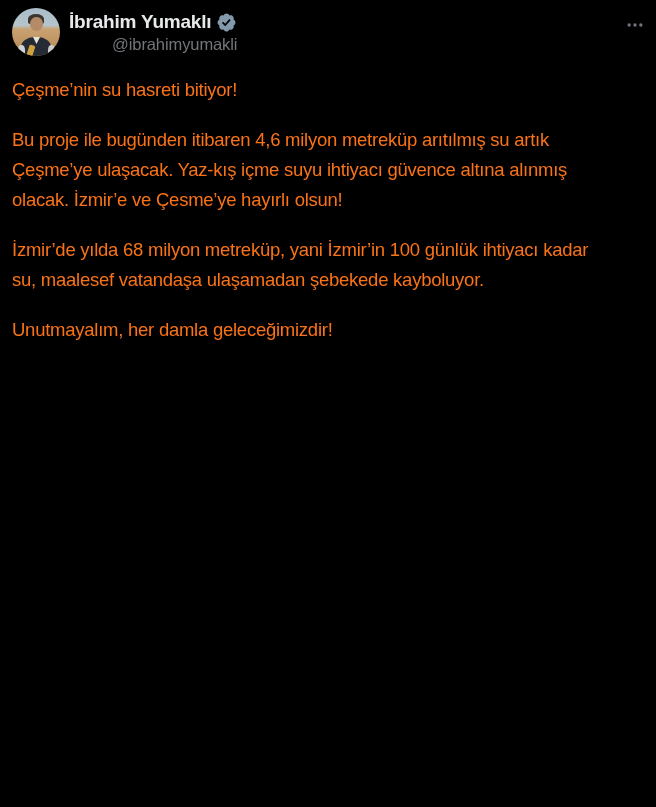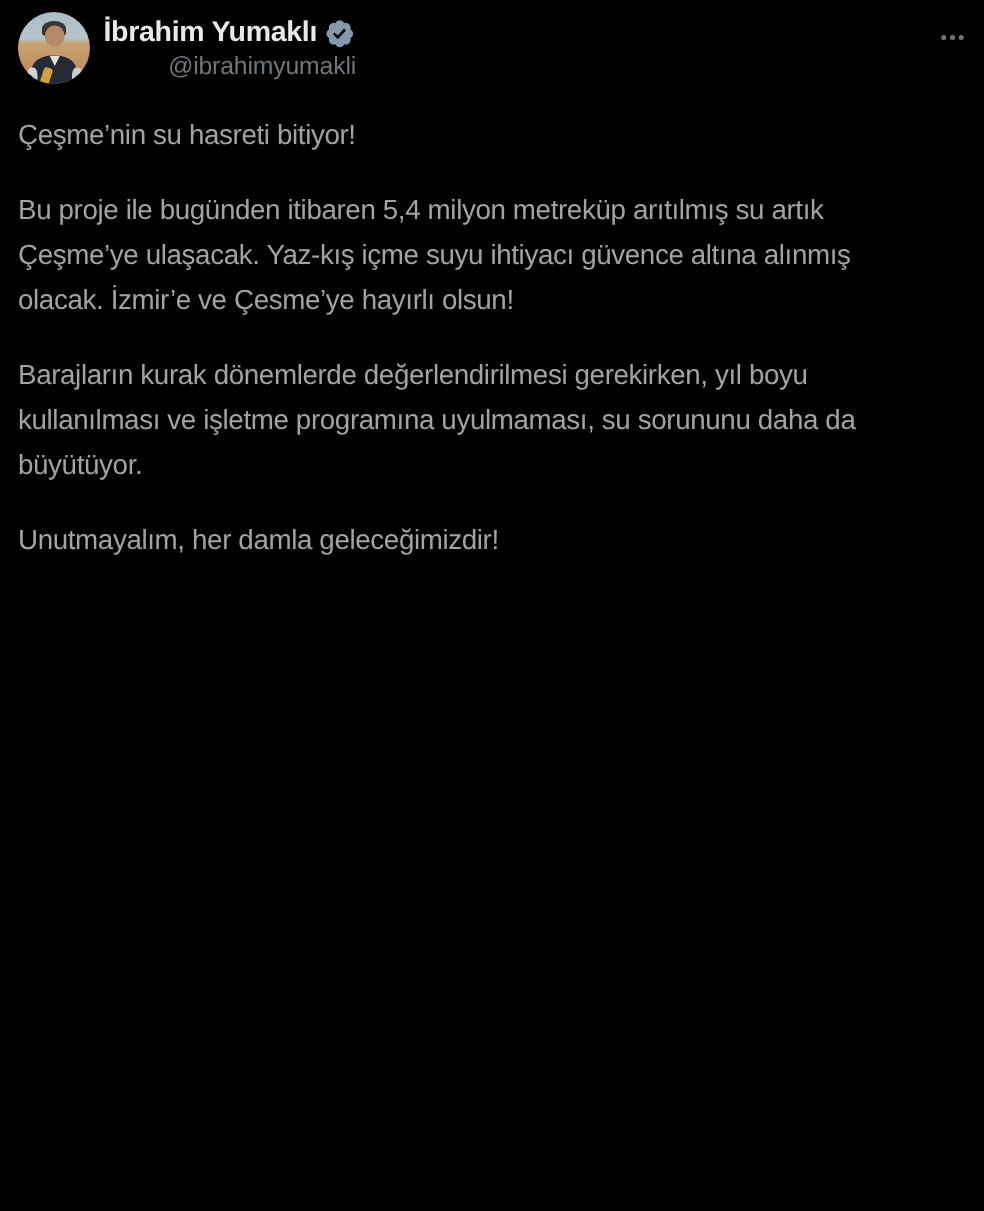--- a/index.html
+++ b/index.html
@@ -159,24 +159,23 @@
     <div class="more-btn">
       <svg viewBox="0 0 24 24" width="20" height="20">
         <circle cx="5" cy="12" r="2" fill="currentColor"></circle>
         <circle cx="12" cy="12" r="2" fill="currentColor"></circle>
         <circle cx="19" cy="12" r="2" fill="currentColor"></circle>
       </svg>
     </div>
 
   </div>
 
-  <div class="tweet-text" style="color: #a3a3a3;">
+  <div class="tweet-text" style="color: #f97316;">
       <p class="tweet-paragraph">Çeşme’nin su hasreti bitiyor!</p>
-      <p class="tweet-paragraph">Bu proje ile bugünden itibaren 5,4 milyon metreküp arıtılmış su artık
+      <p class="tweet-paragraph">Bu proje ile bugünden itibaren 4,6 milyon metreküp arıtılmış su artık
 Çeşme’ye ulaşacak. Yaz-kış içme suyu ihtiyacı güvence altına alınmış
 olacak. İzmir’e ve Çesme’ye hayırlı olsun!</p>
-      <p class="tweet-paragraph">Barajların kurak dönemlerde değerlendirilmesi gerekirken, yıl boyu
-kullanılması ve işletme programına uyulmaması, su sorununu daha da
-büyütüyor.</p>
+      <p class="tweet-paragraph">İzmir’de yılda 68 milyon metreküp, yani İzmir’in 100 günlük ihtiyacı kadar
+su, maalesef vatandaşa ulaşamadan şebekede kayboluyor.</p>
       <p class="tweet-paragraph">Unutmayalım, her damla geleceğimizdir!</p>
     </div>
 
 </div>
 
 </body></html>

